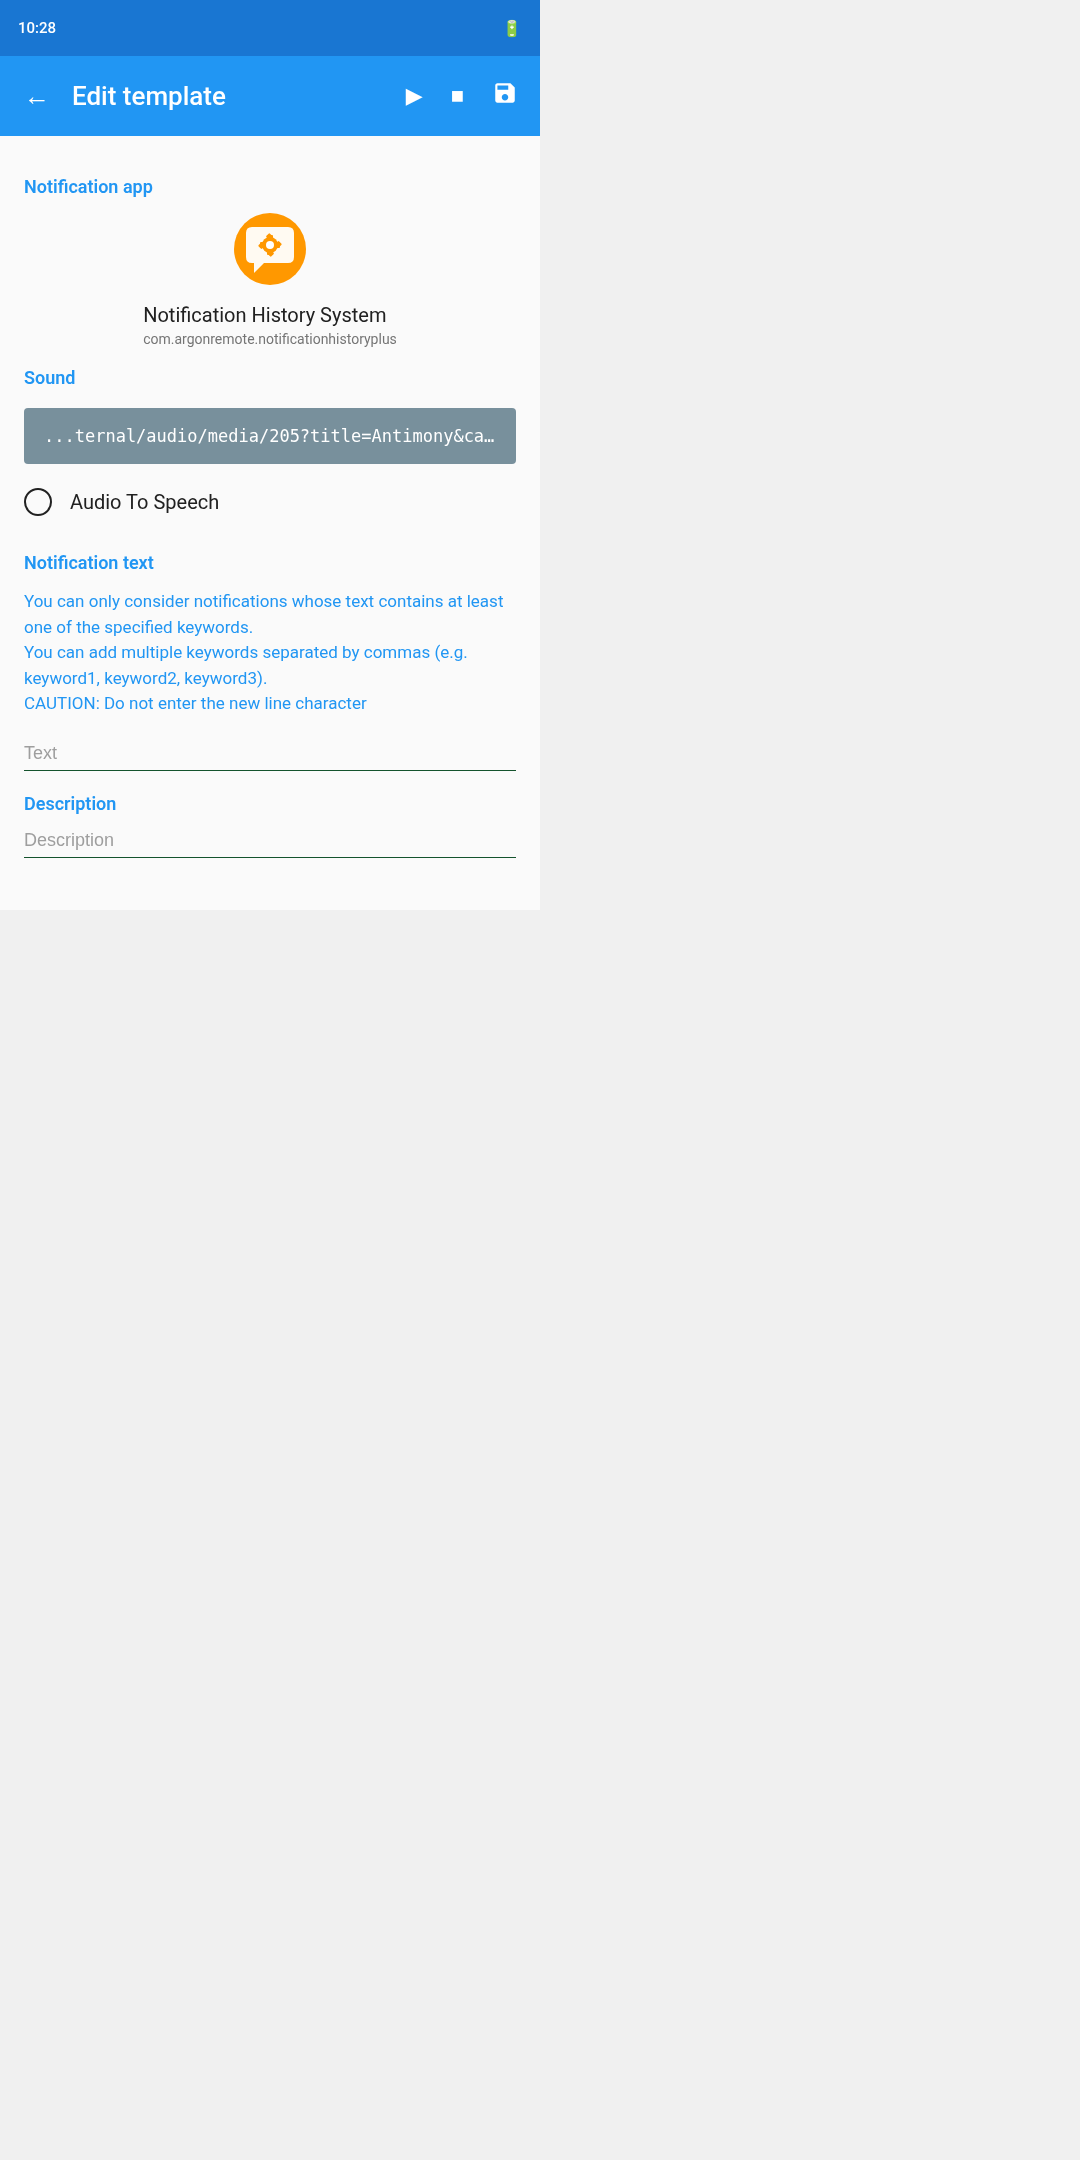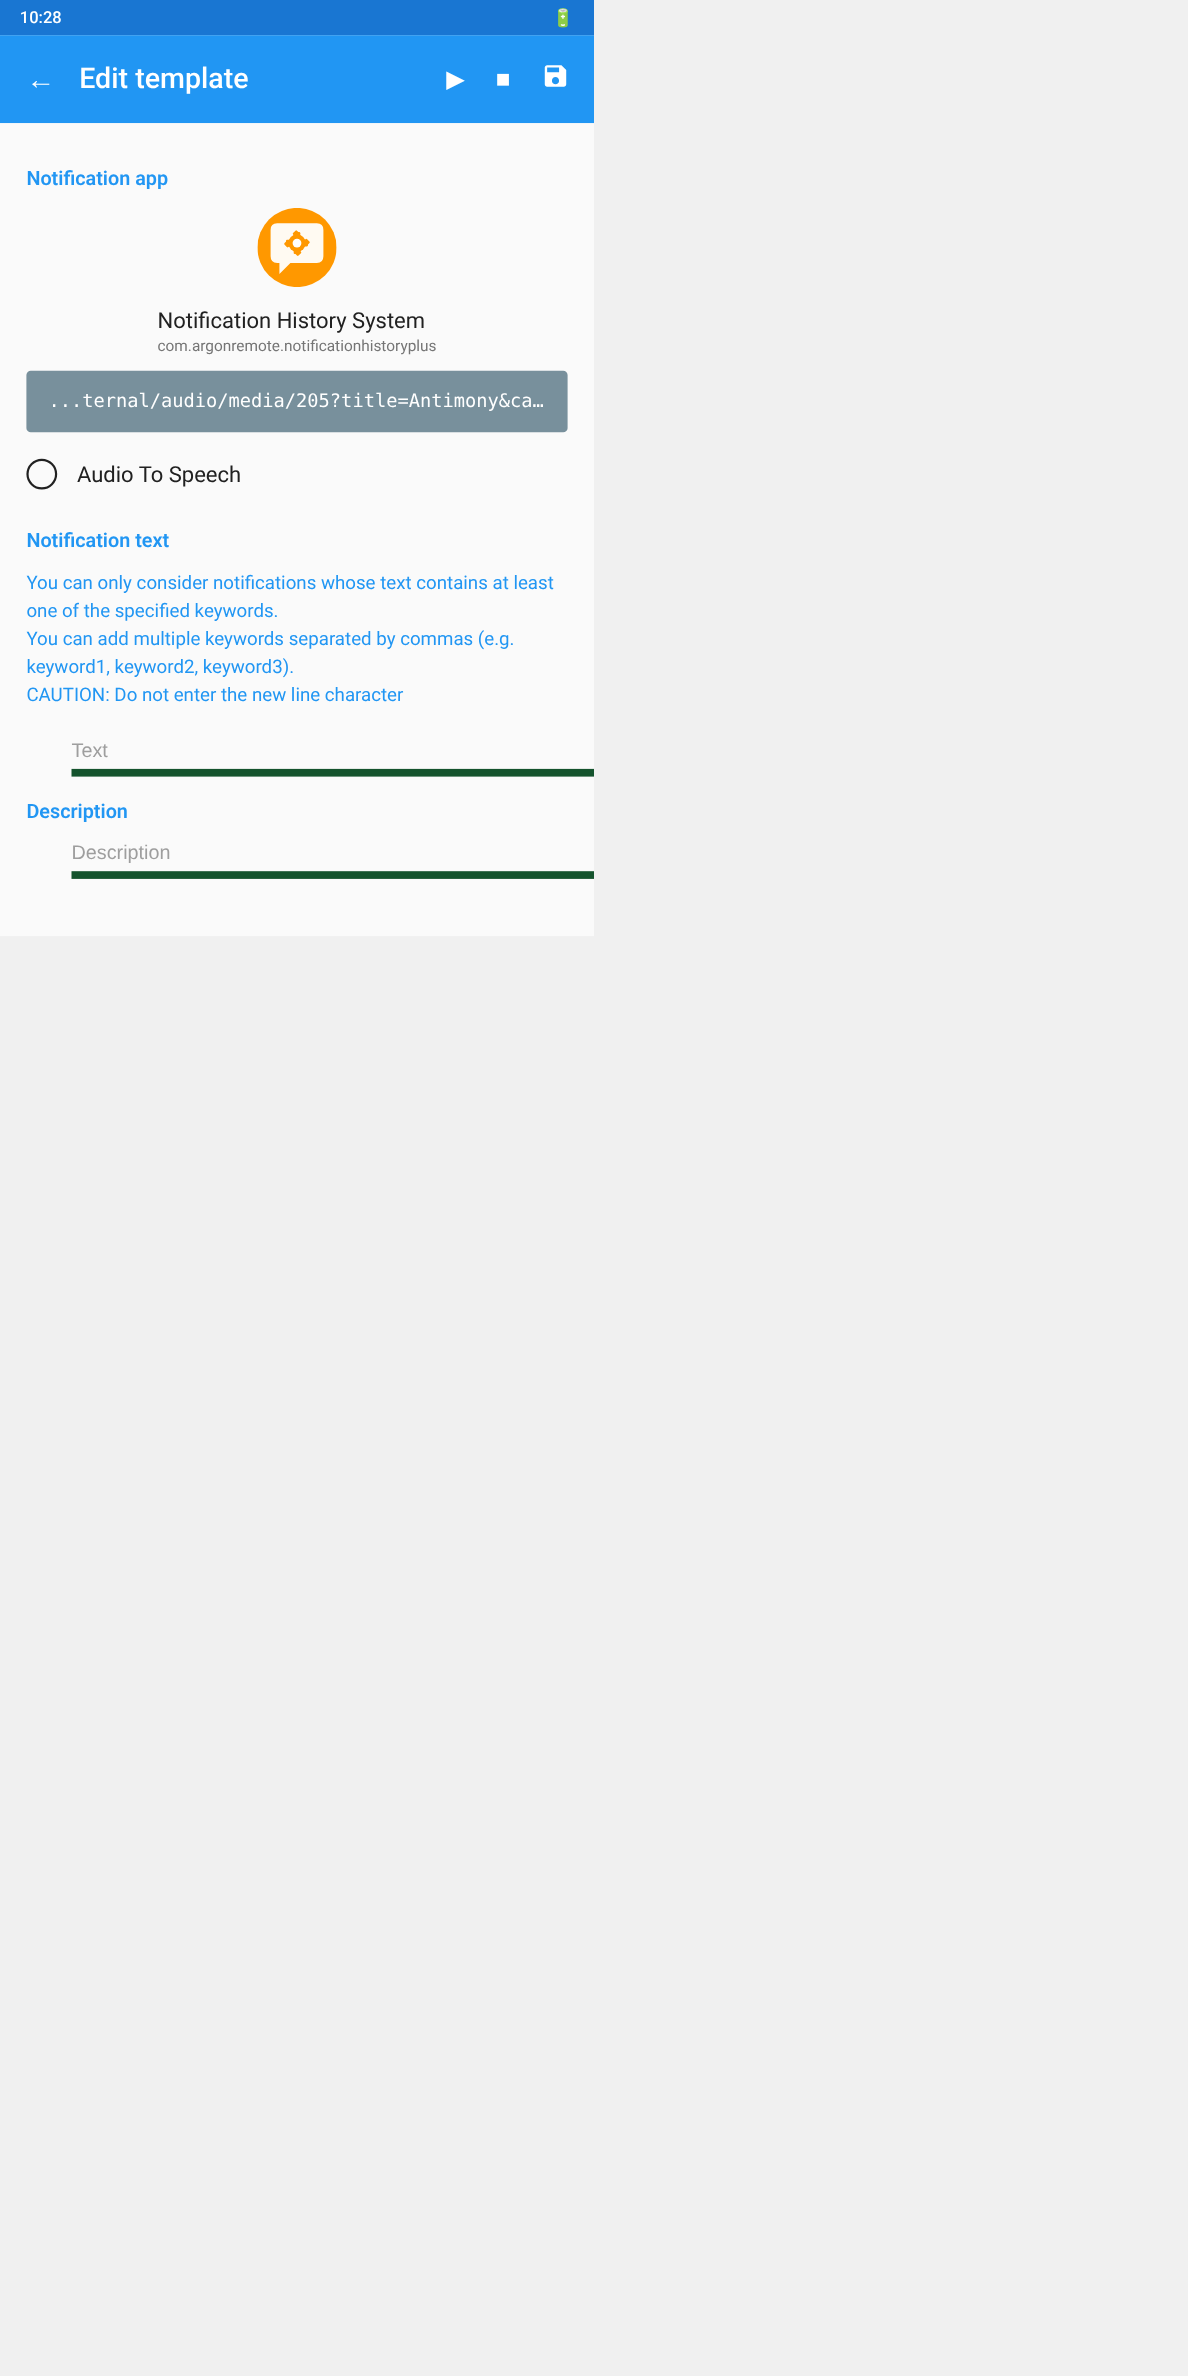--- a/index.html
+++ b/index.html
@@ -9,21 +9,21 @@
       width: 540px;
       min-height: 1080px;
       font-family: 'Roboto', Arial, sans-serif;
       background: #f0f0f0;
       font-size: 16px;
     }
 
     
     .status-bar {
       background: #1976D2;
-      height: 32px;
+      height: 56px;
       display: flex;
       align-items: center;
       justify-content: space-between;
       padding: 0 18px;
       color: white;
     }
     .status-time {
       font-size: 15px;
       font-weight: 500;
     }
@@ -184,27 +184,26 @@
       margin-bottom: 18px;
     }
 
     
     .input-group {
       margin-bottom: 22px;
     }
     .input-field {
       width: 100%;
       border: none;
-      border-bottom: 7px solid #14532d;
+      border-bottom: 1px solid #14532d;
       background: transparent;
       font-size: 18px;
       color: #0c4a6e;
       padding: 8px 0 6px 0;
       outline: none;
-      margin-left: 41px;
     }
     .input-field::placeholder {
       color: #9e9e9e;
     }
 
     .description-label {
       color: #2196F3;
       font-size: 18px;
       font-weight: 600;
       margin-bottom: 8px;
@@ -267,20 +266,21 @@
           <rect x="3" y="-9" width="5" height="5" rx="1" fill="#FF9800" transform="rotate(315)"></rect>
         </g>
       </svg>
     </div>
     <div class="app-info">
       <span class="app-name">Notification History System</span>
       <span class="app-package">com.argonremote.notificationhistoryplus</span>
     </div>
   </div>
 
+  <div class="section-label">Sound</div>
   <div class="radio-group">
 
 
 
     <div class="ringtone-path">...ternal/audio/media/205?title=Antimony&amp;canonical=1</div>
 
     <div class="radio-item">
       <div class="radio-circle"></div>
       <span class="radio-label">Audio To Speech</span>
     </div>

